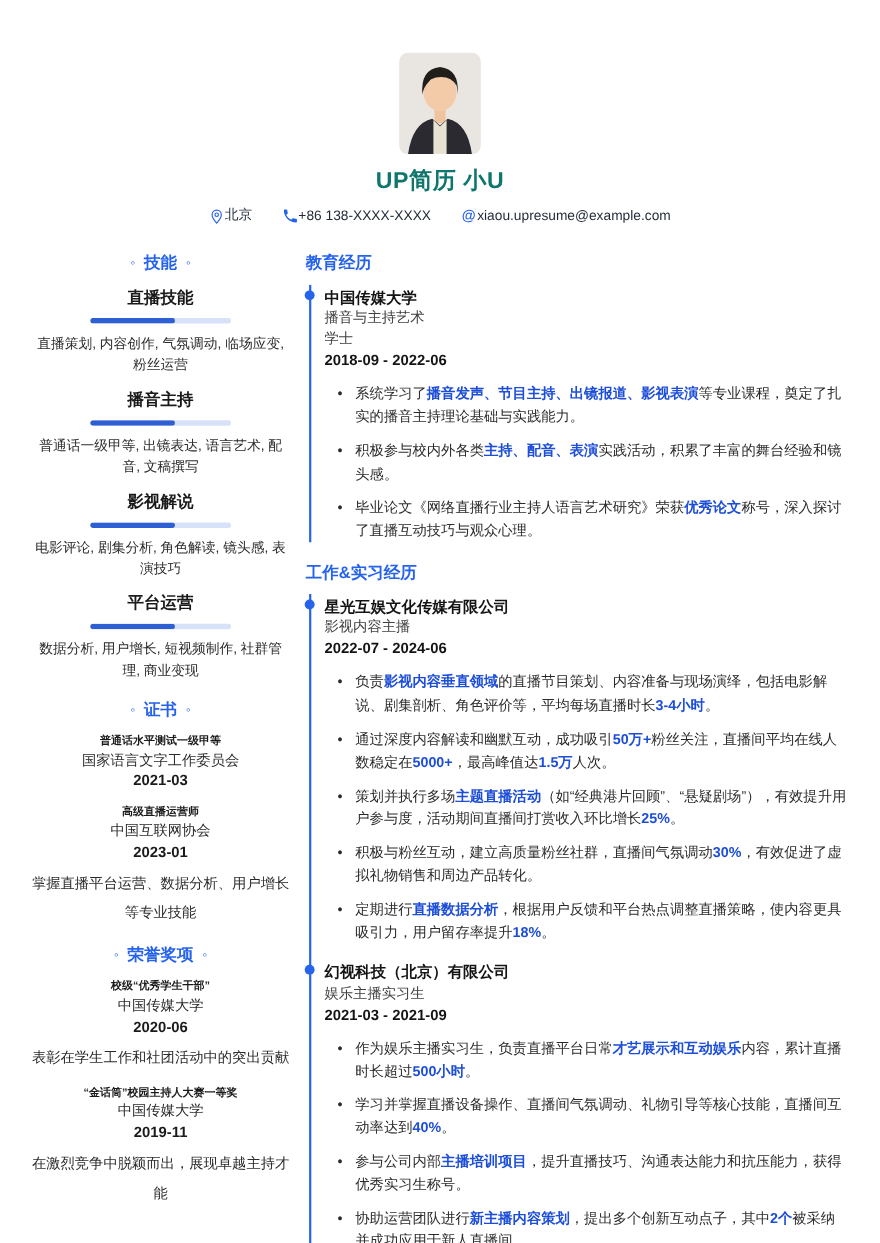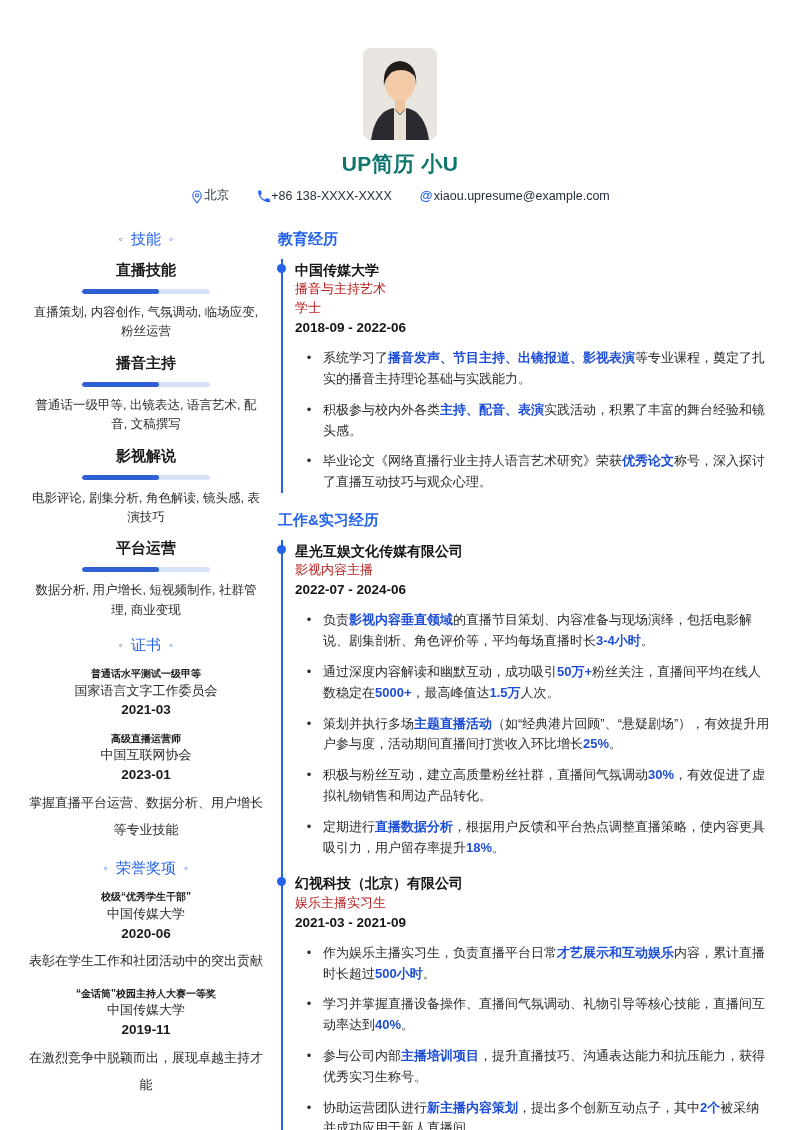--- a/index.html
+++ b/index.html
@@ -15,40 +15,40 @@
   .contact-row{display:flex;justify-content:center;align-items:center;gap:28px;font-size:12.5px;color:#1f2937;}
   .contact-item{display:flex;align-items:flex-end;gap:0;}
   .c-icon{width:14px;height:14px;display:inline-block;}
   .c-icon svg{width:14px;height:14px;display:block;}
   .at-glyph{color:#2563eb;font-weight:700;font-size:13px;line-height:14px;}
   
   .columns{display:flex;align-items:flex-start;padding:0 28px;margin-top:14px;}
   .sidebar{flex:0 0 236px;width:236px;}
   .main{flex:1;min-width:0;margin-left:14px;}
   
-  .side-title{color:#2563eb;font-weight:400;font-size:15px;text-align:center;margin:16px 0 2px;}
+  .side-title{color:#2563eb;font-weight:700;font-size:15px;text-align:center;margin:16px 0 2px;}
   .side-title:first-child{margin-top:12px;}
   .dot-char{margin:0 8px;font-size:12px;position:relative;top:-1px;}
   .skill-name{font-size:15px;font-weight:700;text-align:center;margin:12px 0 9px;color:#1a1a1a;}
   .skill-bar{width:128px;height:5px;margin:0 auto 9px;background:#d7e1f8;border-radius:3px;overflow:hidden;}
   .skill-fill{height:100%;background:#2e5fd3;border-radius:3px;}
   .skill-desc{font-size:12.5px;line-height:1.55;text-align:center;margin:0 2px 4px;color:#2b2b2b;}
   .cred-name{font-size:10px;font-weight:700;text-align:center;margin-top:12px;line-height:1.45;color:#1a1a1a;}
   .cred-org{font-size:13px;text-align:center;line-height:1.45;color:#2b2b2b;}
   .cred-date{font-size:13.5px;font-weight:700;text-align:center;line-height:1.45;margin-bottom:4px;color:#1a1a1a;}
   .cred-desc{font-size:13px;text-align:center;line-height:2.1;margin:4px 0 6px;color:#2b2b2b;}
   
   .main-title{color:#2563eb;font-weight:700;font-size:15px;margin:18px 0 10px;}
   .main-title:first-child{margin-top:12px;}
   .sec-body{border-left:2px solid #2563eb;padding-left:12px;margin-left:3px;}
   .entry{position:relative;padding-top:1px;margin-bottom:14px;}
   .entry:last-child{margin-bottom:6px;}
   .t-dot{position:absolute;left:-18.5px;top:5px;width:9px;height:9px;background:#2563eb;border-radius:50%;}
   .entry-title{font-size:14px;font-weight:700;line-height:1.45;color:#141414;}
-  .entry-sub{font-size:13px;line-height:1.45;color:#b91c1c;}
+  .entry-sub{font-size:13px;line-height:1.45;color:#404040;}
   .entry-date{font-size:13.5px;font-weight:700;line-height:1.5;color:#141414;}
   .bullet{display:flex;margin:10px 0;font-size:13px;line-height:1.6;color:#2b2b2b;}
   .b-marker{flex:0 0 28px;text-align:center;}
   .b-text{flex:1;}
   .b-text b{font-weight:700;color:#1d4ed8;}
 </style>
 </head>
 <body>
 
 <div class="page">

